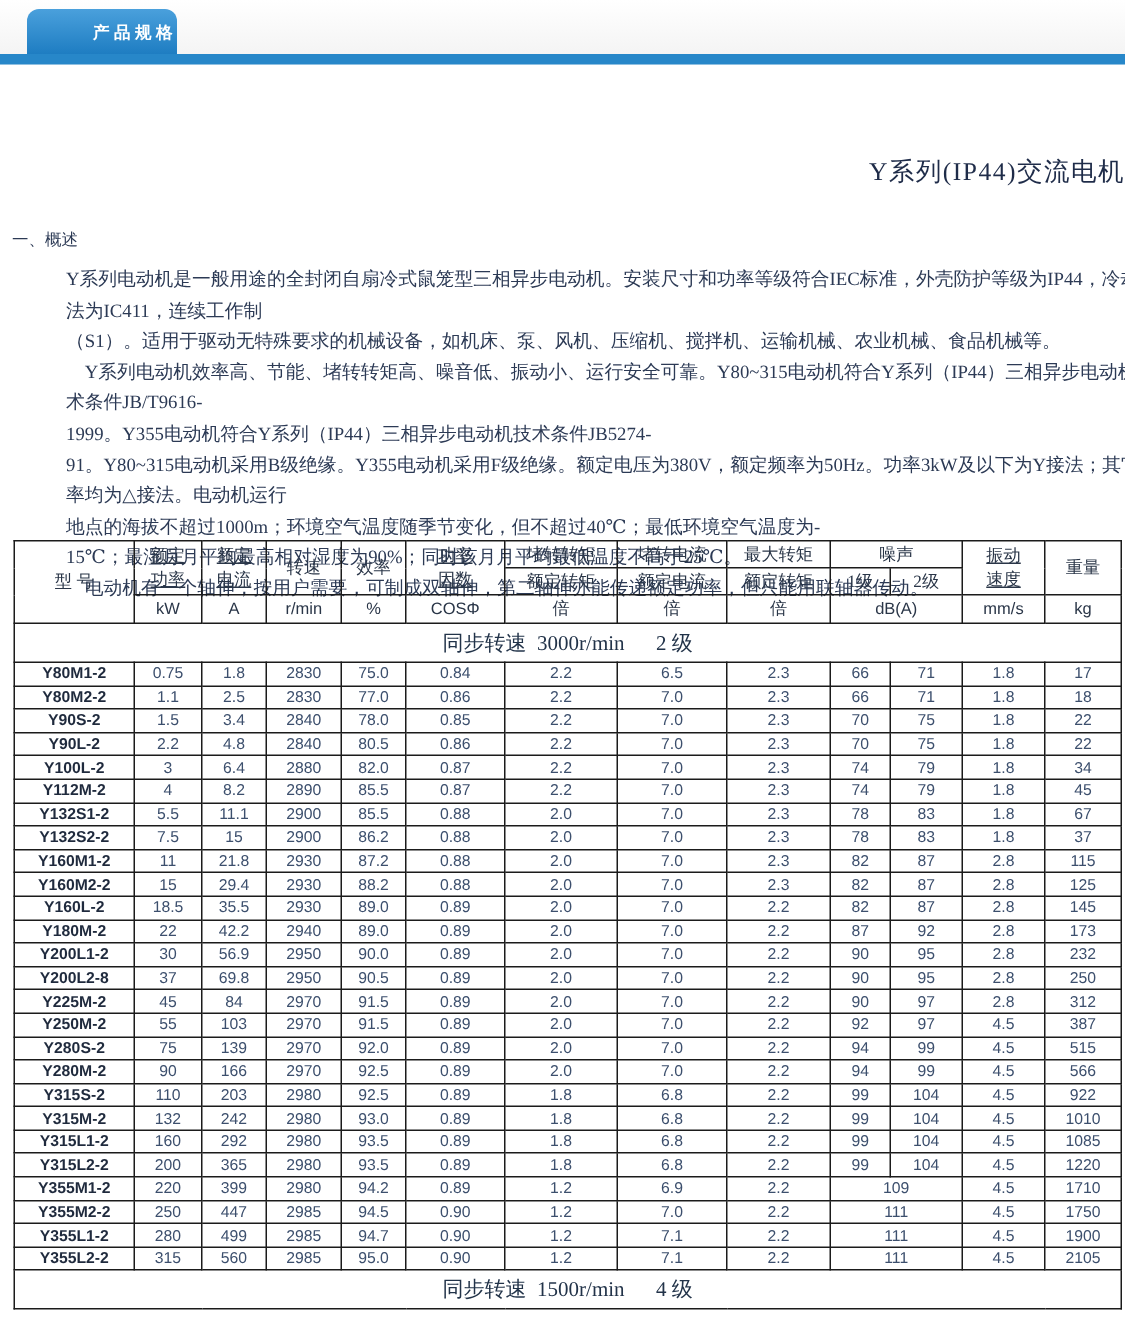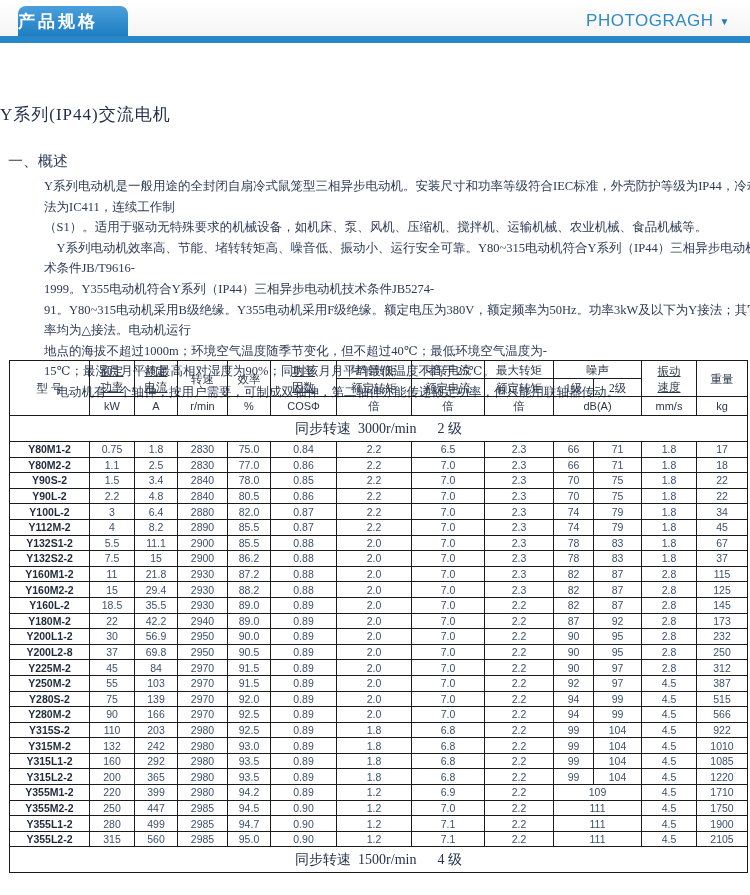--- a/index.html
+++ b/index.html
@@ -4,35 +4,35 @@
 <style>
   * { margin: 0; padding: 0; box-sizing: border-box; }
   html, body { width: 750px; height: 895px; overflow: hidden; background: #ffffff; }
   body { font-family: "Liberation Serif", "DejaVu Serif", serif; position: relative; }
 
   
   .topbar { position: absolute; left: 0; top: 0; width: 750px; height: 43px;
             background: linear-gradient(#ffffff, #f2f2f2); }
   .blue-line { position: absolute; left: 0; top: 36px; width: 750px; height: 7px;
                background: #2787c9; }
-  .tab { position: absolute; left: 18px; top: 6px; width: 110px; height: 30px;
+  .tab { position: absolute; left: 18px; top: 6px; width: 100px; height: 30px;
          border-radius: 8px 8px 0 0; background: linear-gradient(#4aa0dc, #1e7dc2);
-         color: #fff; font-weight: bold; font-size: 17px; letter-spacing: 3px;
-         display: flex; align-items: center; justify-content: flex-start;
+         color: #fff; font-weight: bold; font-size: 11px; letter-spacing: 3px;
+         display: flex; align-items: center; justify-content: flex-end;
          font-family: "Liberation Sans", "DejaVu Sans", sans-serif; cursor: pointer; }
   .photo-link { position: absolute; right: 20px; top: 11px; color: #2e8ac9;
                 font-size: 17px; font-family: "Liberation Sans", "DejaVu Sans", sans-serif;
                 letter-spacing: 0.5px; display: flex; align-items: center; gap: 6px;
                 cursor: pointer; }
   .photo-link .arrow { font-size: 10px; color: #1e7dc2; }
 
   
-  .doc-title { position: absolute; left: 0; top: 103px; width: 750px; text-align: left;
+  .doc-title { position: absolute; left: 0; top: 103px; width: 750px; text-align: right;
                font-size: 17px; color: #1f2c49; letter-spacing: 1px; }
-  .overview-heading { position: absolute; left: 8px; top: 152px; font-size: 15px;
+  .overview-heading { position: absolute; left: 8px; top: 152px; font-size: 11px;
                       color: #2c3a55; }
   .paragraphs { position: absolute; left: 8px; top: 176px; width: 736px;
                 font-size: 12.5px; line-height: 20.6px; color: #2c3a55;
                 white-space: pre-wrap; margin-left: 36px; }
 
   
   .spec-table { position: absolute; left: 9px; top: 360px; width: 738px;
                 border-collapse: collapse; table-layout: fixed;
                 font-family: "Liberation Sans", "DejaVu Sans", sans-serif; }
   .spec-table th, .spec-table td { border: 1px solid #1b1b1b; text-align: center;
@@ -49,24 +49,20 @@
   .spec-table tbody tr.section-row td { height: 26px; font-size: 14px; color: #223349;
                 font-family: "Liberation Serif", "DejaVu Serif", serif; white-space: pre; }
   .two-line { line-height: 15px; text-decoration: underline; }
 </style>
 </head>
 <body>
 
 <div class="topbar">
   <div class="tab">
     <span>产品规格</span>
-  </div>
-  <div class="photo-link">
-    <span>PHOTOGRAGH</span>
-    <span class="arrow">▼</span>
   </div>
   <div class="blue-line"></div>
 </div>
 
 <div class="doc-title">Y系列(IP44)交流电机</div>
 
 <div class="overview-heading">一、概述</div>
 
 <div class="paragraphs" id="paragraphs"><div>Y系列电动机是一般用途的全封闭自扇冷式鼠笼型三相异步电动机。安装尺寸和功率等级符合IEC标准，外壳防护等级为IP44，冷却方法为IC411，连续工作制</div><div>（S1）。适用于驱动无特殊要求的机械设备，如机床、泵、风机、压缩机、搅拌机、运输机械、农业机械、食品机械等。</div><div>    Y系列电动机效率高、节能、堵转转矩高、噪音低、振动小、运行安全可靠。Y80~315电动机符合Y系列（IP44）三相异步电动机技术条件JB/T9616-</div><div>1999。Y355电动机符合Y系列（IP44）三相异步电动机技术条件JB5274-</div><div>91。Y80~315电动机采用B级绝缘。Y355电动机采用F级绝缘。额定电压为380V，额定频率为50Hz。功率3kW及以下为Y接法；其它功率均为△接法。电动机运行</div><div>地点的海拔不超过1000m；环境空气温度随季节变化，但不超过40℃；最低环境空气温度为-</div><div>15℃；最湿月月平均最高相对湿度为90%；同时该月月平均最低温度不高于25℃。</div><div>    电动机有一个轴伸，按用户需要，可制成双轴伸，第二轴伸亦能传递额定功率，但只能用联轴器传动。</div></div>
 

